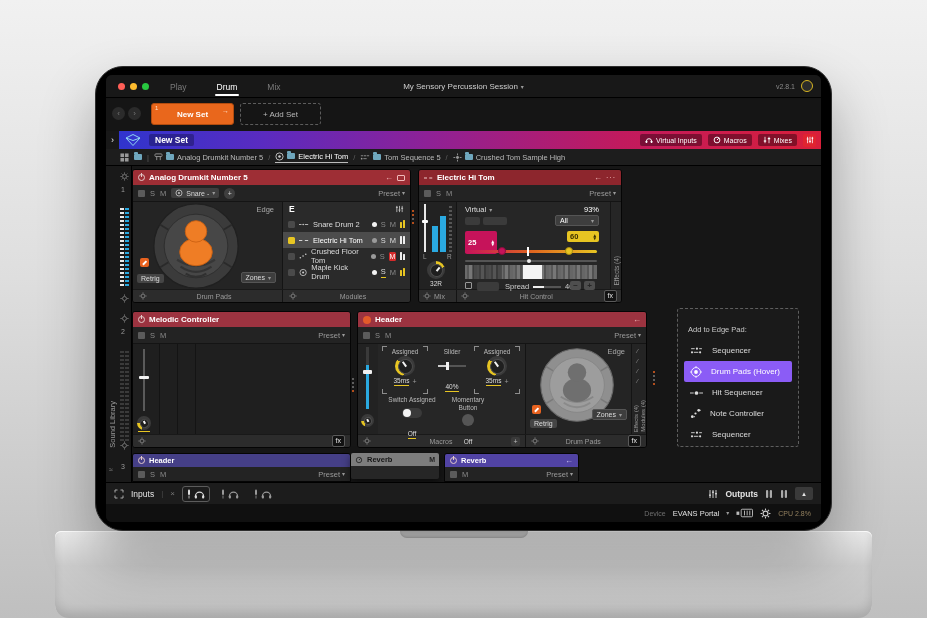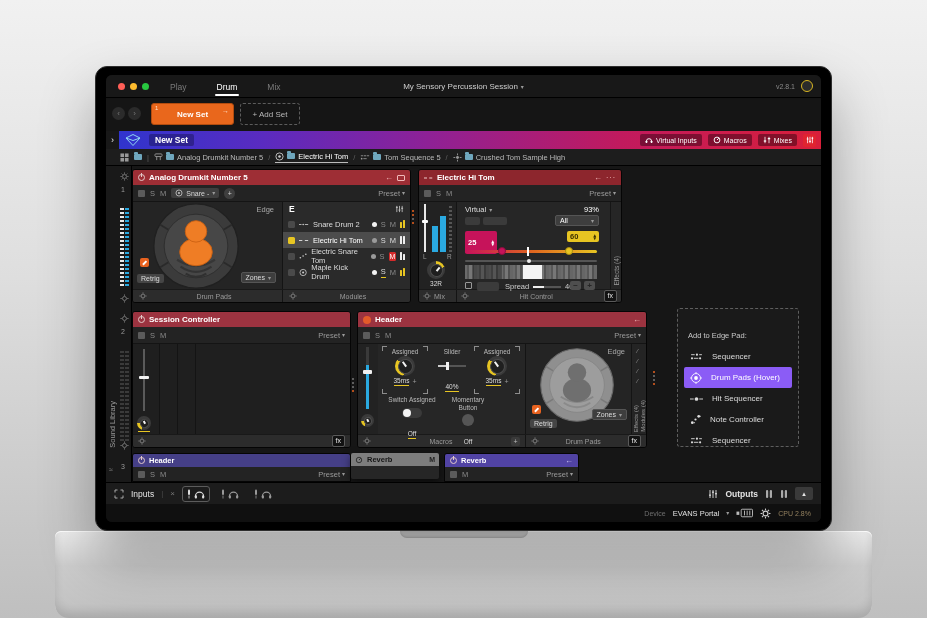--- a/index.html
+++ b/index.html
@@ -1,21 +1,21 @@
 <!DOCTYPE html>
 <html><head>
 <meta charset="utf-8">
 <style>
   *{margin:0;padding:0;box-sizing:border-box}
   html,body{width:927px;height:618px}
   body{font-family:"Liberation Sans",sans-serif;background:linear-gradient(180deg,#f1f1f1 0%,#dedede 45%,#bfbfbf 100%);position:relative;overflow:hidden}
   
   .base{position:absolute;left:55px;top:531px;width:817px;height:87px;background:linear-gradient(180deg,#efefef,#cdcdcd 40%,#c0c0c0);border-radius:6px 6px 14px 14px;box-shadow:inset 0 1px 0 #fff,inset 0 -6px 10px rgba(0,0,0,.12)}
   .notch{position:absolute;left:50%;top:0;transform:translateX(-50%);width:128px;height:7px;background:#cdcdcd;border-radius:0 0 7px 7px;box-shadow:inset 0 -1px 2px rgba(0,0,0,.15)}
-  .screen{position:absolute;left:95px;top:66px;width:737px;height:465px;background:#000;border:1px solid #2e2e2e;border-radius:12px;padding:8px 10px;box-shadow:0 28px 55px rgba(0,0,0,.30)}
+  .screen{position:absolute;left:95px;top:66px;width:737px;height:465px;background:#000;border:1px solid #2e2e2e;border-radius:28px;padding:8px 10px;box-shadow:0 28px 55px rgba(0,0,0,.30)}
   .app{position:relative;width:715px;height:447px;background:#141414;border-radius:6px;overflow:hidden;color:#ccc}
   
   .abs{position:absolute}
   .row{display:flex;align-items:center}
   .sp{flex:1}
   .vtext{writing-mode:vertical-rl;transform:rotate(180deg)}
   .gearsvg{display:block}
   .pwr{width:7px;height:7px;border:1px solid #e3c9c9;border-radius:50%;position:relative;flex:none}
   .pwr::after{content:'';position:absolute;left:2px;top:-2px;width:1px;height:4px;background:#e3c9c9}
   .sqbtn{width:7px;height:7px;background:#5b5b5b;border-radius:1px;flex:none}
@@ -44,21 +44,21 @@
   .tab.act::after{content:'';position:absolute;left:0;right:0;bottom:0;height:2px;background:#fff;border-radius:1px}
   .sess{position:absolute;left:50%;top:7px;transform:translateX(-50%);font-size:8px;color:#cfcfcf;display:flex;gap:3px;align-items:center}
   .ver{position:absolute;right:26px;top:8px;font-size:7px;color:#8a8a8a}
   .avatar{position:absolute;right:8px;top:5px;width:12px;height:12px;border-radius:50%;background:#2b2b2b;border:1.5px solid #d9b622}
   
   .setsrow{position:absolute;left:0;top:24px;right:0;height:32px;background:#151515}
   .navbtn{width:13px;height:13px;border-radius:50%;background:#2b2b2b;color:#777;font-size:8px;display:flex;align-items:center;justify-content:center}
   .settab{position:absolute;left:45px;top:4px;width:83px;height:22px;background:#e9671c;border:1px solid #b24c0f;border-radius:3px;color:#fff;display:flex;align-items:center;justify-content:center;font-size:8px;font-weight:bold}
   .setnum{position:absolute;left:3px;top:1px;font-size:6px;font-weight:normal;color:#ffe0c8}
   .setarrow{position:absolute;right:4px;top:3px;font-size:7px;color:#ffe0c8}
-  .addset{position:absolute;left:134px;top:4px;width:60px;height:22px;border:1px dashed #5c5c5c;border-radius:3px;color:#b9b9b9;display:flex;align-items:center;justify-content:center;font-size:8px}
+  .addset{position:absolute;left:134px;top:4px;width:81px;height:22px;border:1px dashed #5c5c5c;border-radius:3px;color:#b9b9b9;display:flex;align-items:center;justify-content:center;font-size:8px}
   
   .gradbar{position:absolute;left:0;top:56px;right:0;height:18px;background:linear-gradient(90deg,#2c35cf 0%,#5a2bc0 22%,#8e2196 45%,#c11a5e 72%,#d81f3a 100%);display:flex;align-items:center}
   .collapse{position:absolute;left:0;top:0;width:13px;height:18px;background:#181818;color:#e8e8e8;font-size:9px;display:flex;align-items:center;justify-content:center}
   .logo{margin-left:19px}
   .settitle{margin-left:8px;background:rgba(10,10,40,.35);border-radius:2px;padding:1px 6px;color:#fff;font-weight:bold;font-size:8.5px}
   .barbtn{background:rgba(30,0,10,.45);border-radius:2px;color:#fff;font-size:7px;padding:2px 5px;display:flex;align-items:center;gap:3px;margin-left:6px}
   .redbtn{width:13px;height:13px;background:#e02430;border-radius:2px;margin:0 5px 0 6px;display:flex;align-items:center;justify-content:center}
   
   .crumbs{position:absolute;left:0;top:74px;right:0;height:17px;background:#1d1d1d;border-bottom:1px solid #000;display:flex;align-items:center;gap:5px;padding-left:14px;font-size:7.5px;color:#b9b9b9}
   .crumb{display:flex;align-items:center;gap:3px}
@@ -100,21 +100,21 @@
   .ylwbox{position:absolute;background:#e7c522;border-radius:2px;color:#3a3000;font-size:7.5px;font-weight:bold;display:flex;align-items:center;justify-content:space-between;padding:0 3px}
   .stp{display:flex;flex-direction:column;line-height:3px;font-size:5px}
   .gradtrack{position:absolute;height:3px;border-radius:2px;background:linear-gradient(90deg,#c6135a,#e0671f 52%,#e7c522)}
   .hdl{position:absolute;width:8px;height:8px;border-radius:50%;top:-3px}
   .segbar{position:absolute;background:repeating-linear-gradient(90deg,#6b6b6b 0 2px,#585858 2px 4px,#777 4px 7px,#515151 7px 9px,#666 9px 12px)}
   .minus-plus{position:absolute;width:11px;height:9px;background:#4e4e4e;border-radius:2px;color:#262626;font-size:8px;font-weight:bold;display:flex;align-items:center;justify-content:center;line-height:0}
   .strip{position:absolute;background:#262626;border-left:1px solid #161616;display:flex;align-items:flex-end;justify-content:center}
   .striplbl{font-size:6.5px;color:#9a9a9a;padding:3px 0}
   
   .addpanel{position:absolute;border:1px dashed #5e5e5e;border-radius:3px;background:rgba(28,28,28,.7);padding:6px 6px}
-  .addtitle{font-size:7.5px;color:#c9c9c9;margin:16px 0 6px 4px}
+  .addtitle{font-size:7.5px;color:#c9c9c9;margin:10px 0 6px 4px}
   .additem{height:21px;display:flex;align-items:center;gap:9px;padding:0 6px;font-size:8px;color:#ddd;border-radius:2px}
   .additem.hov{background:#8b5cf6}
   
   .ghost{position:absolute;box-shadow:0 3px 9px rgba(0,0,0,.55);border-radius:2px;overflow:hidden}
   
   .bottombar{position:absolute;left:0;right:0;bottom:18px;height:22px;background:#1c1c1c;border-top:1px solid #000;display:flex;align-items:center;padding:0 8px;gap:7px}
   .statusbar{position:absolute;left:0;right:0;bottom:0;height:18px;background:#101010;display:flex;align-items:center;justify-content:flex-end;gap:7px;padding-right:10px}
   .grp{display:flex;align-items:center;gap:3px;padding:2px 4px;border-radius:3px}
   .grp.sel{border:1px solid #5c5c5c}
   .chevbox{width:18px;height:13px;background:#3a3a3a;border-radius:2px;color:#e5e5e5;font-size:7px;display:flex;align-items:center;justify-content:center}
@@ -412,21 +412,21 @@
                   <i style="height:8px;background:#eee"></i>
                 </span>
           </div>
           <div class="mrow">
             <span class="chk"></span>
             <svg width="10" height="8" viewBox="0 0 12 9">
                   <circle cx="2" cy="7" r="1.2" fill="#ccc"></circle>
                   <circle cx="6" cy="4.5" r="1.2" fill="#ccc"></circle>
                   <circle cx="10" cy="2" r="1.2" fill="#ccc"></circle>
                 </svg>
-            <span>Electric Snare Tom</span>
+            <span>Crushed Floor Tom</span>
                 <span class="sp"></span>
             <span class="dot" style="background:#9a9a9a"></span>
             <span class="sm">S</span>
             <span class="mbox" style="background:#d42a2a;color:#fff">M</span>
             <span class="mbars">
                   <i style="height:8px;background:#eee"></i>
                   <i style="height:6px;background:#eee"></i>
                 </span>
           </div>
           <div class="mrow">
@@ -597,21 +597,21 @@
               </svg>
           <span style="flex:1;text-align:center">Hit Control</span>
           <span class="fxbox">fx</span>
         </div>
       </div>
     </div>
 
     <div class="panel" style="left:26px;top:145px;width:219px;height:137px">
       <div class="phead" style="background:#9c3340">
         <span class="pwr"></span>
-        <span class="t">Session Controller</span>
+        <span class="t">Melodic Controller</span>
       </div>
       <div class="ptools">
         <span class="sqbtn"></span>
         <span class="sm">S</span>
         <span class="sm">M</span>
         <span class="sp"></span>
         <span class="preset">
               <span>Preset</span>
               <span class="caret">▾</span>
             </span>

